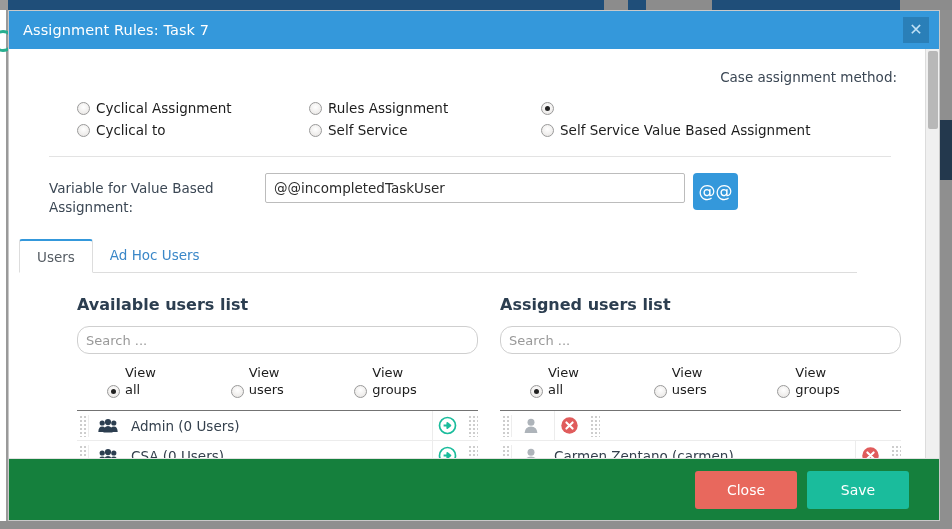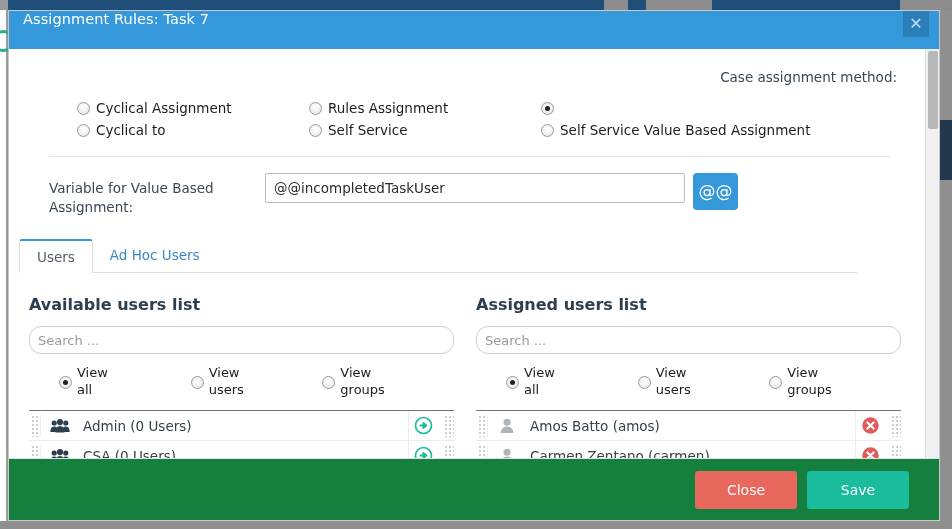--- a/index.html
+++ b/index.html
@@ -83,20 +83,21 @@
     border: 1px solid #c9c9c9;
     display: flex;
     flex-direction: column;
     overflow: hidden;
   }
 
   .modal-header {
     height: 38px;
     background: #3498db;
     display: flex;
+    align-items: center;
     justify-content: space-between;
     padding: 0 10px 0 14px;
     flex: 0 0 auto;
   }
   .modal-title {
     color: #ffffff;
     font-size: 14.5px;
     letter-spacing: 0.1px;
   }
   .close-btn {
@@ -255,20 +256,21 @@
     margin-bottom: -1px;
     border-radius: 3px 3px 0 0;
   }
   .tab.inactive { color: #3a87c8; }
 
   
   .lists {
     display: flex;
     gap: 22px;
     padding: 22px 24px 0 20px;
+    margin-left: 48px;
   }
   .list-col { flex: 1 1 0; min-width: 0; }
 
   .list-title {
     font-size: 16px;
     font-weight: bold;
     color: #2c3e50;
     margin-bottom: 12px;
   }
   .search-input {
@@ -285,21 +287,21 @@
   .search-input::placeholder { color: #999; }
 
   .view-row {
     display: grid;
     grid-template-columns: repeat(3, 1fr);
     margin-top: 10px;
     padding-left: 30px;
   }
   .view-opt {
     display: flex;
-    align-items: center;
+    align-items: flex-end;
     gap: 5px;
     font-size: 13px;
     color: #1c1c1c;
     line-height: 17px;
     cursor: pointer;
   }
   .view-opt .txt { max-width: 46px; }
 
   .user-list {
     margin-top: 12px;
@@ -550,21 +552,20 @@
 
           <div class="user-list">
             <div class="user-row">
               <span class="grip"></span>
               <span class="row-icon">
                 <svg width="14" height="15" viewBox="0 0 14 15">
                   <circle cx="7" cy="4.2" r="3.5" fill="#aeb4ba"></circle>
                   <path d="M0.6 15 Q1 8.4 7 8.4 Q13 8.4 13.4 15 Z" fill="#aeb4ba"></path>
                 </svg>
               </span>
-              <span class="row-name">Amos Batto (amos)</span>
               <button class="row-action">
                 <svg width="19" height="19" viewBox="0 0 19 19">
                   <circle cx="9.5" cy="9.5" r="8.2" fill="#e05c5c"></circle>
                   <path d="M6.4 6.4 L12.6 12.6 M12.6 6.4 L6.4 12.6" stroke="#ffffff" stroke-width="2.1" stroke-linecap="round"></path>
                 </svg>
               </button>
               <span class="row-tail-grip"></span>
             </div>
 
             <div class="user-row">

